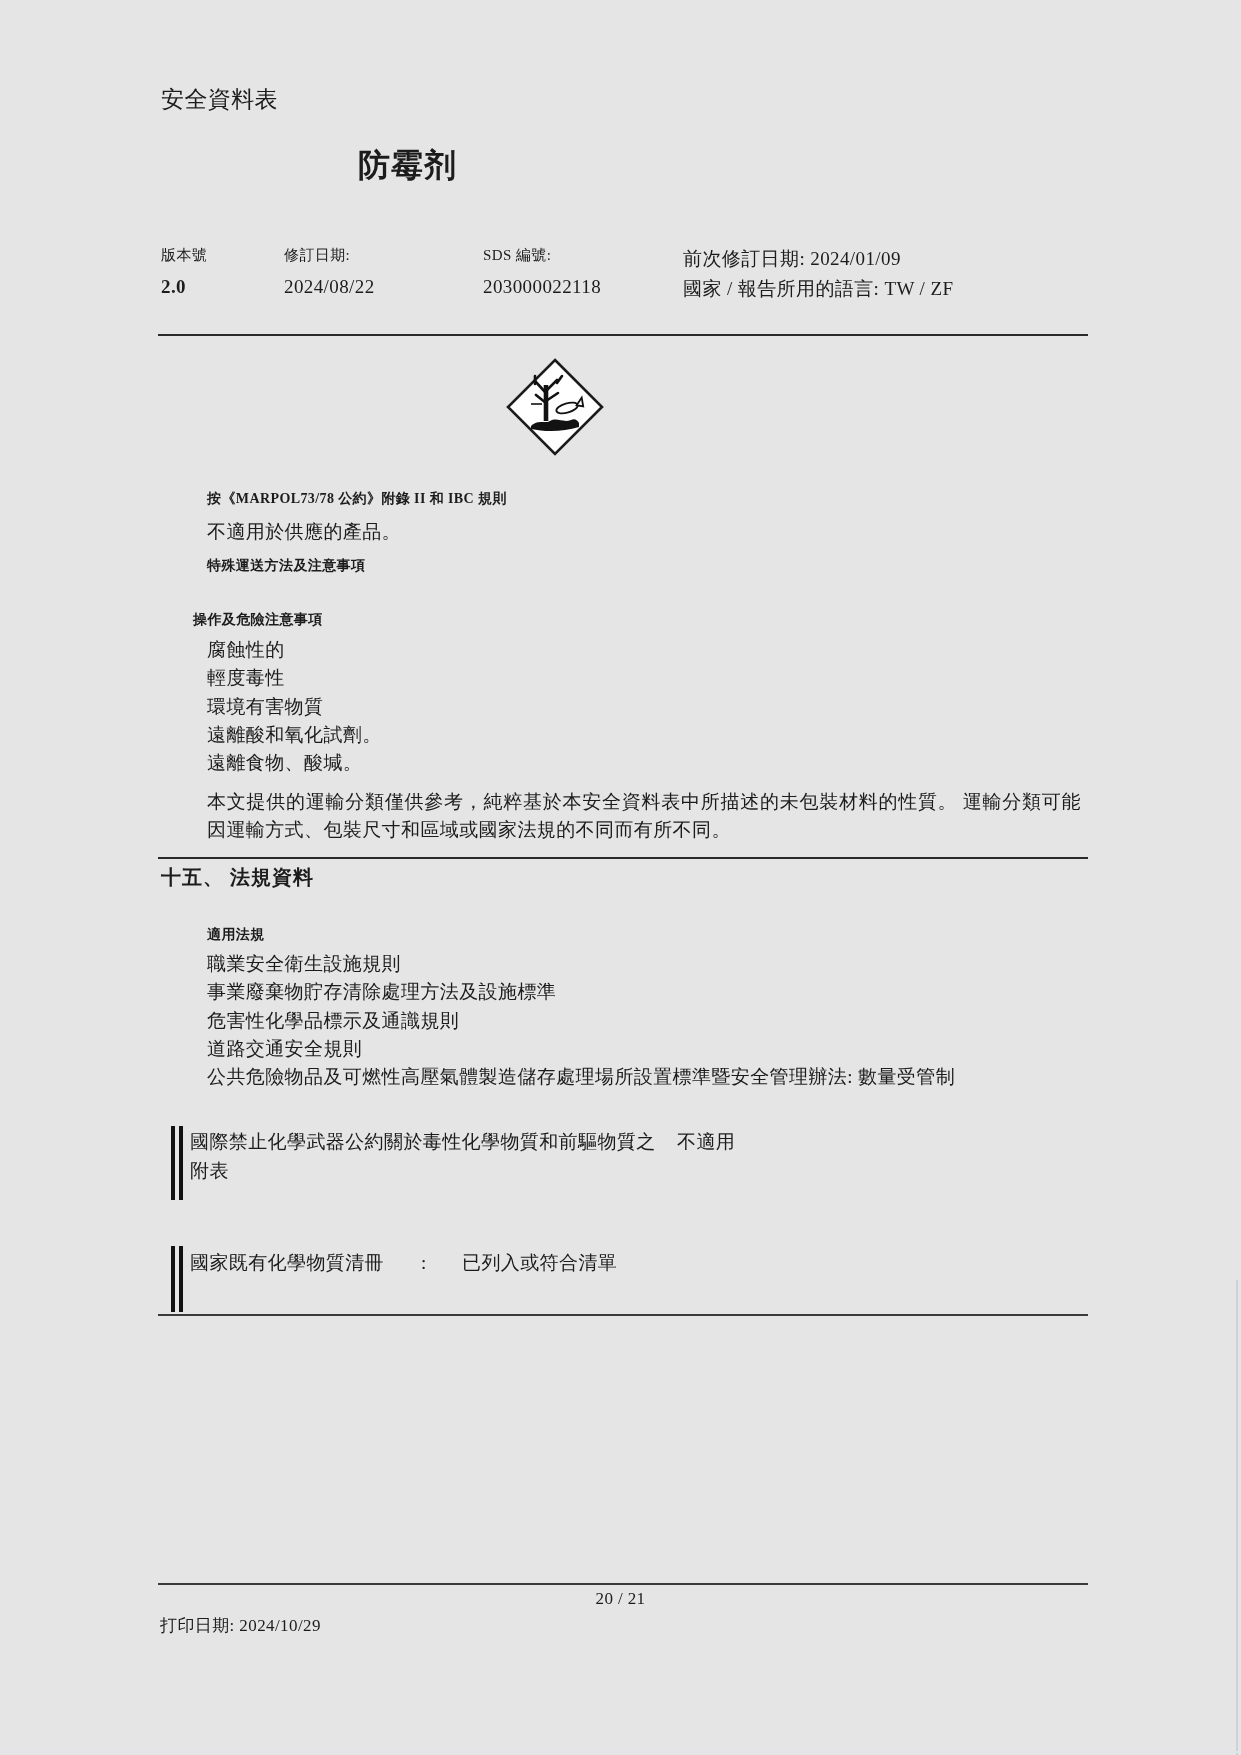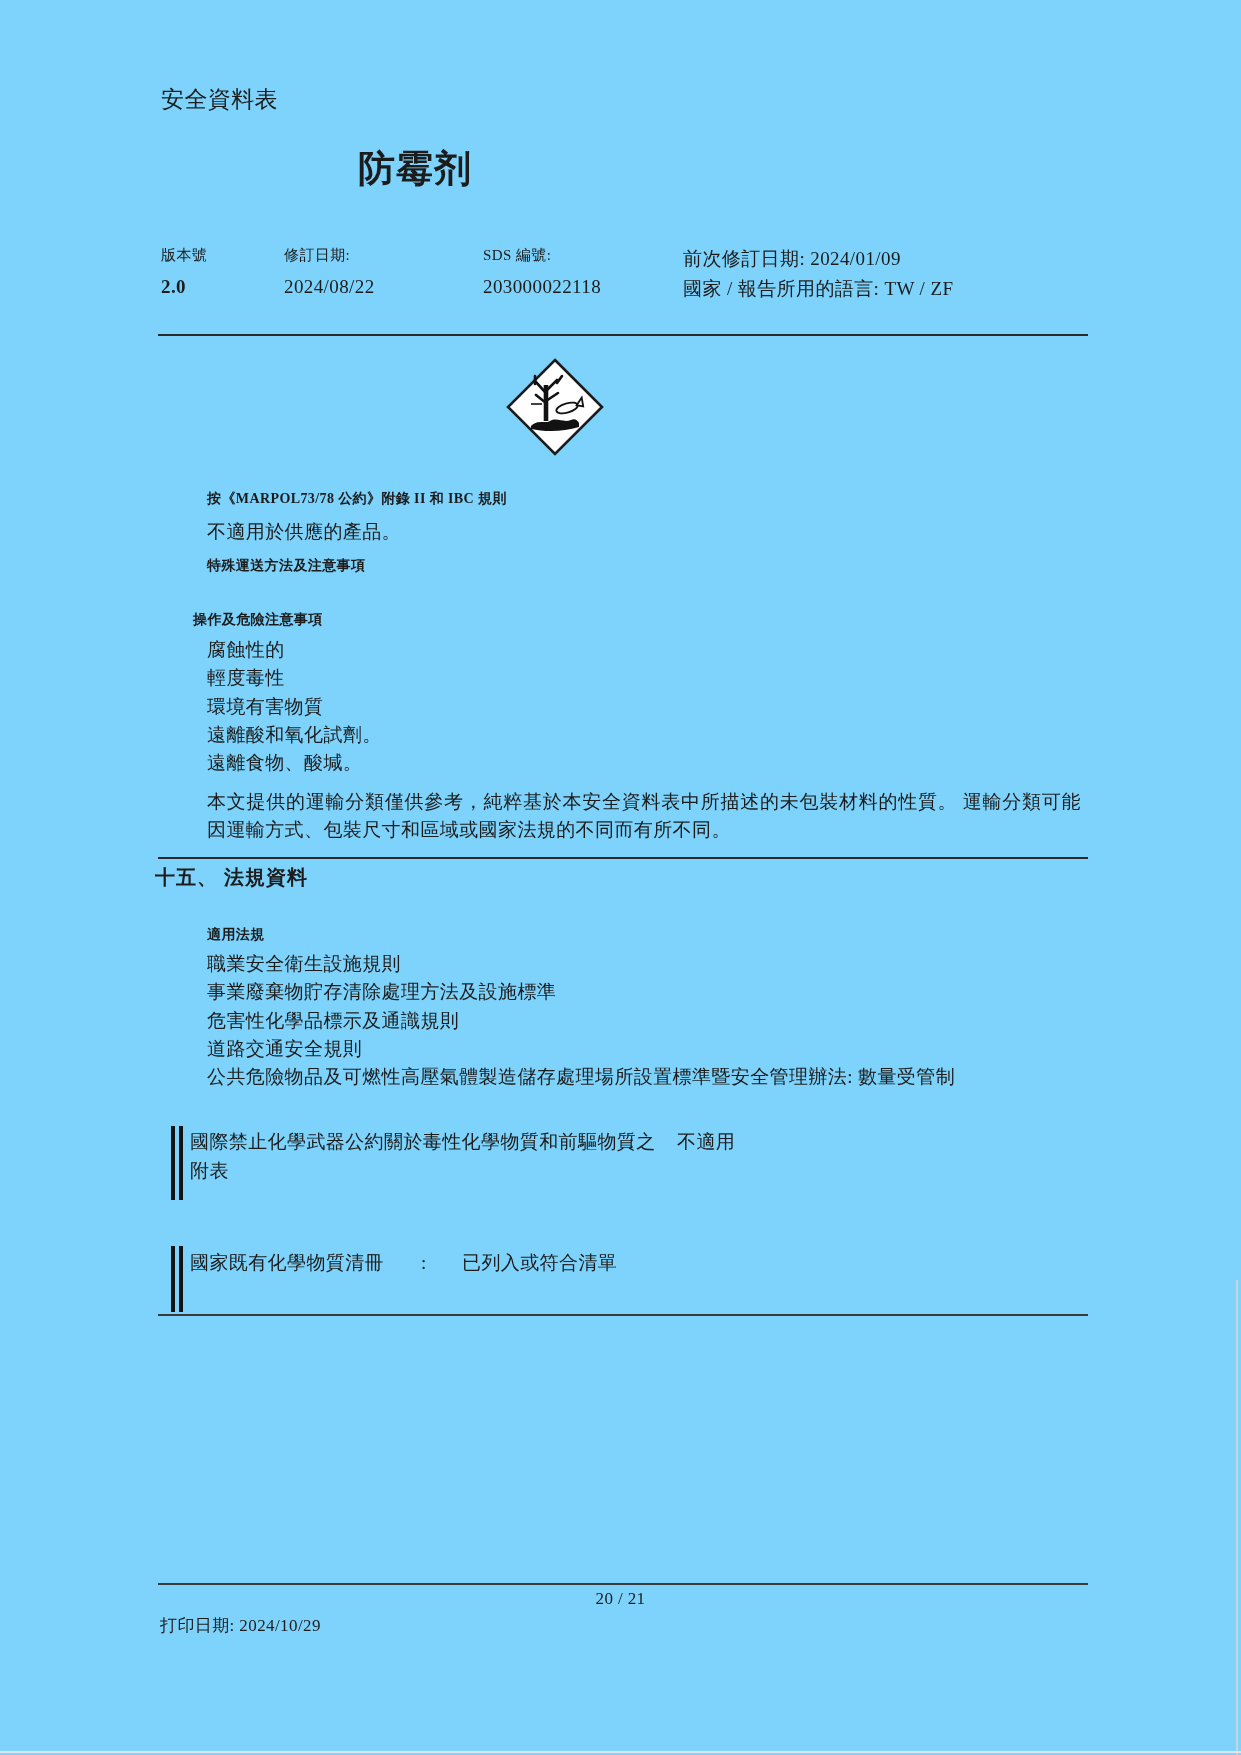--- a/index.html
+++ b/index.html
@@ -1,27 +1,27 @@
 <!DOCTYPE html>
 <html><head>
 <meta charset="utf-8">
 <style>
   html,body{margin:0;padding:0;background:#ffffff;}
   #page{
     position:relative;
     width:1241px;height:1755px;
-    background:#7dd3fc;
+    background:#e5e5e5;
     font-family:"Liberation Serif","DejaVu Serif",serif;
     color:#1c1c1c;
     overflow:hidden;
     letter-spacing:0.4px;
   }
   .abs{position:absolute;}
   .doc-title{font-size:23px;}
-  .product-title{font-size:37px;font-weight:bold;letter-spacing:1px;}
+  .product-title{font-size:32px;font-weight:bold;letter-spacing:1px;}
   .meta-label{font-size:15px;}
   .meta-value{font-size:19px;}
   .hr{position:absolute;height:2px;background:#2a2a2a;}
   .hr-thin{position:absolute;height:1.6px;background:#3a3a3a;}
   .bold-head{font-weight:bold;font-size:14px;}
   .body-text{font-size:19px;line-height:28.3px;}
   .sec-head{font-weight:bold;font-size:20px;letter-spacing:1px;}
   .change-bar{position:absolute;width:4px;background:#121212;}
   .footer-text{font-size:17px;}
   .edge-line-v{position:absolute;width:2px;background:#ccd2d8;}
@@ -89,21 +89,21 @@
     <div>輕度毒性</div>
     <div>環境有害物質</div>
     <div>遠離酸和氧化試劑。</div>
     <div>遠離食物、酸堿。</div>
   </div>
 
   <div class="abs body-text" style="left:207px;top:788px;width:874px;text-align:justify;">本文提供的運輸分類僅供參考，純粹基於本安全資料表中所描述的未包裝材料的性質。 運輸分類可能因運輸方式、包裝尺寸和區域或國家法規的不同而有所不同。</div>
 
   <div class="hr" style="left:158px;top:857px;width:930px;"></div>
 
-  <div class="abs sec-head" style="left:155px;top:864px;">十五、  法規資料</div>
+  <div class="abs sec-head" style="left:161px;top:864px;">十五、  法規資料</div>
 
   <div class="abs bold-head" style="left:207px;top:926px;">適用法規</div>
 
   <div class="abs body-text" style="left:207px;top:950px;width:880px;">
     <div>職業安全衛生設施規則</div>
     <div>事業廢棄物貯存清除處理方法及設施標準</div>
     <div>危害性化學品標示及通識規則</div>
     <div>道路交通安全規則</div>
     <div>公共危險物品及可燃性高壓氣體製造儲存處理場所設置標準暨安全管理辦法: 數量受管制</div>
   </div>

